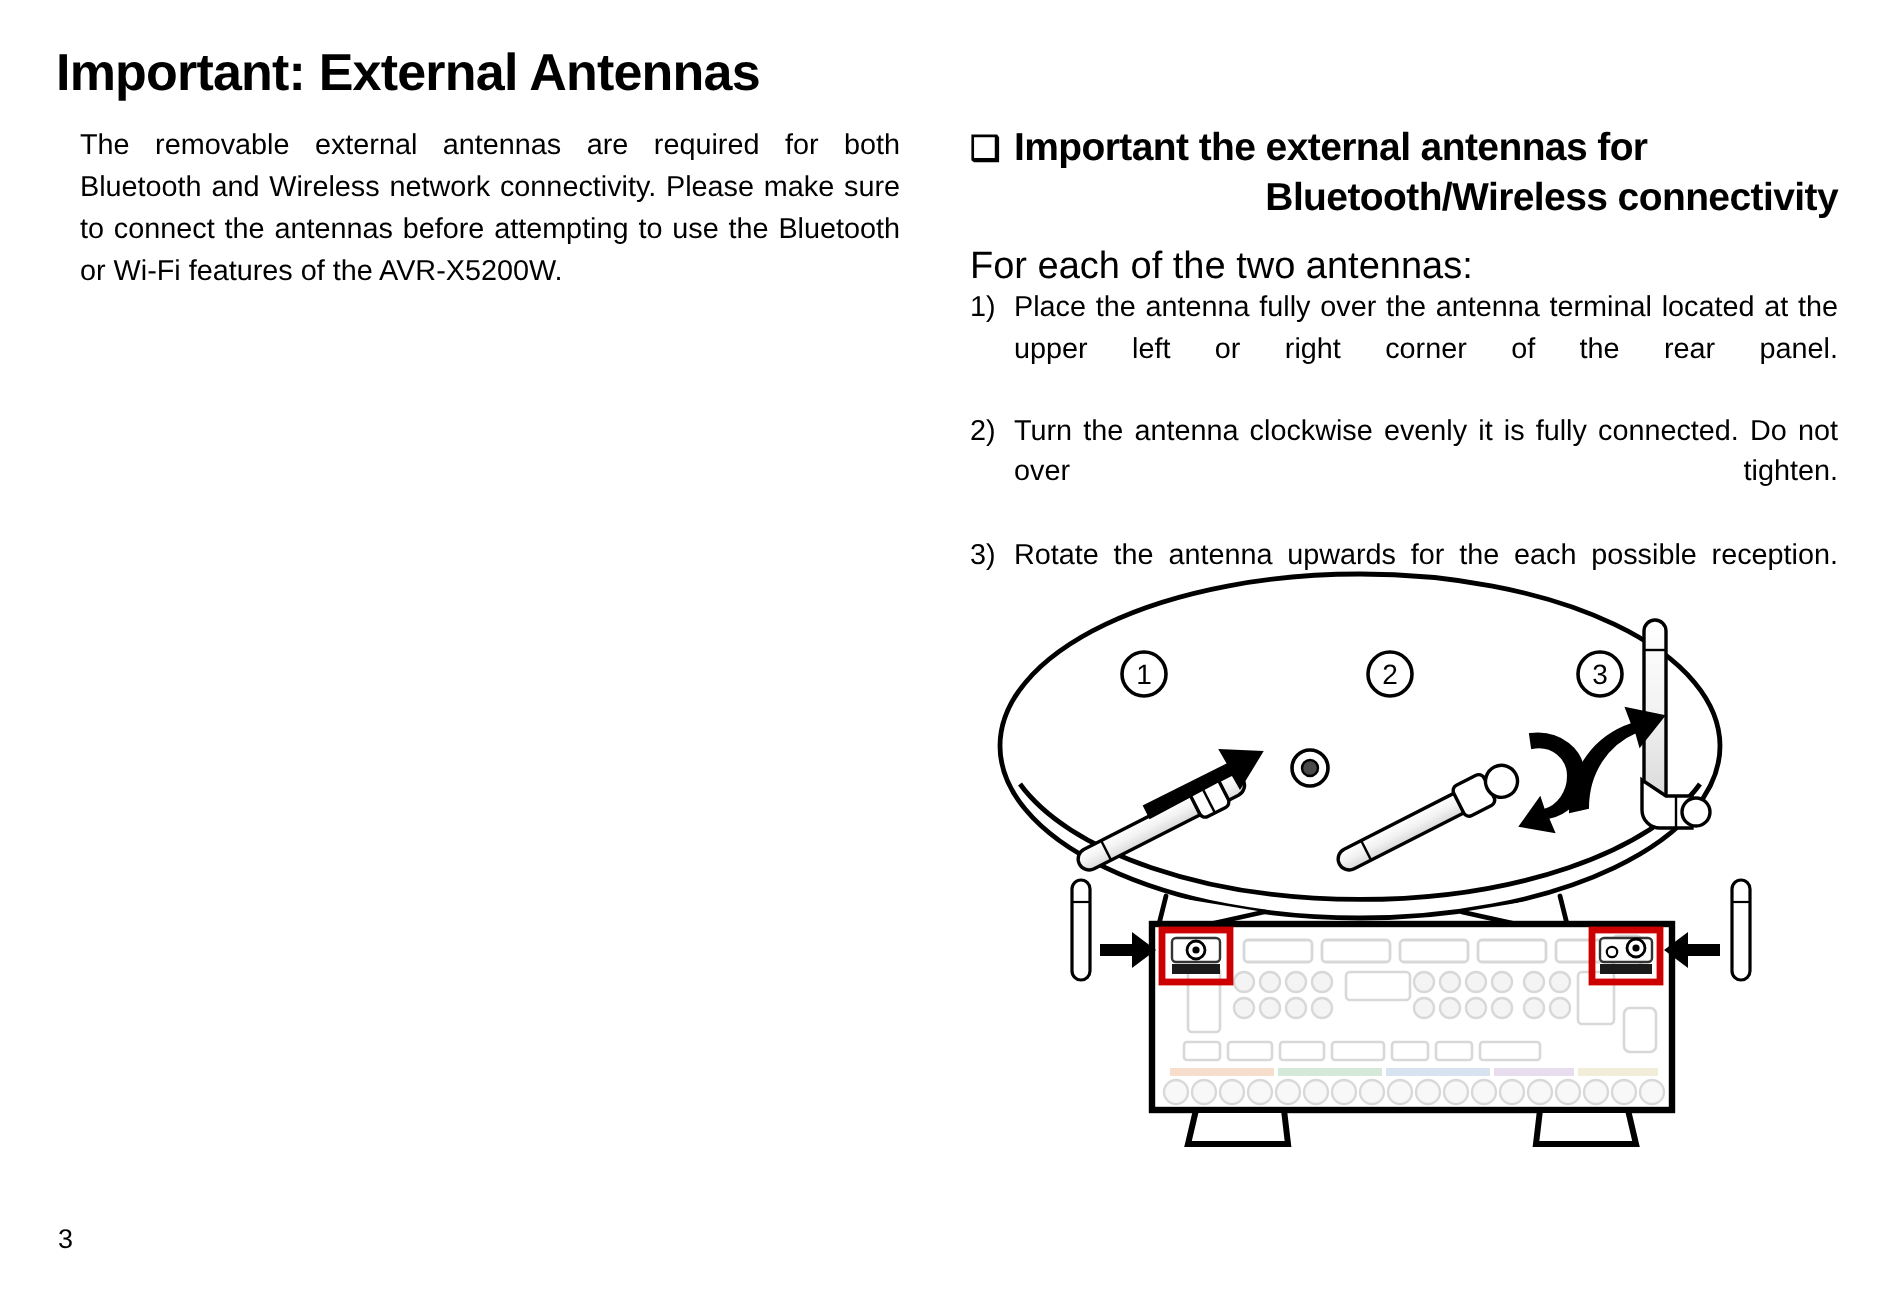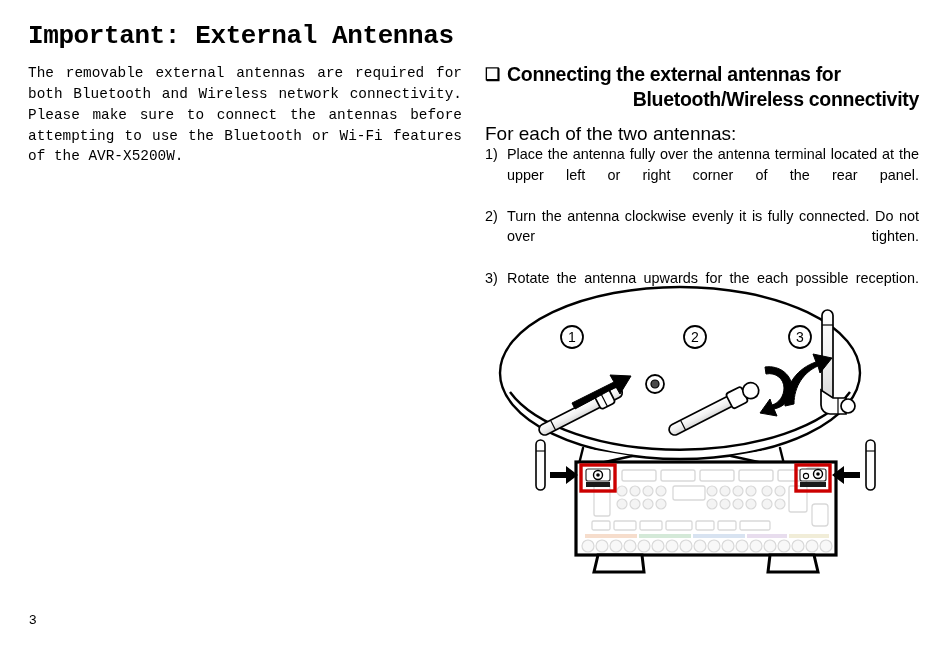--- a/index.html
+++ b/index.html
@@ -21,36 +21,35 @@
     position: absolute;
     inset: 0;
   }
 
   
   .col-left {
     position: absolute;
     left: 28px;
     top: 22px;
     width: 434px;
-    font-family: Liberation Mono, monospace;
   }
   .doc-title {
     font-size: 26px;
     font-weight: bold;
     letter-spacing: -0.4px;
     line-height: 1.12;
     margin: 0 0 12px 0;
     white-space: nowrap;
   }
   .intro-para {
     font-size: 14.4px;
     line-height: 20.8px;
     text-align: justify;
     text-justify: inter-word;
-    margin: 0;
+    margin: 12px;
     hyphens: none;
   }
 
   
   .col-right {
     position: absolute;
     left: 485px;
     top: 62px;
     width: 434px;
   }
@@ -138,21 +137,21 @@
   <div class="col-left">
     <h1 class="doc-title">Important: External Antennas</h1>
     <p class="intro-para">The removable external antennas are required for both Bluetooth and Wireless network connectivity. Please make sure to connect the antennas before attempting to use the Bluetooth or Wi-Fi features of the AVR-X5200W.</p>
   </div>
 
   <div class="col-right">
 
     <div class="section-head">
       <span class="head-bullet">❑</span>
       <span class="head-text">
-        <span>Connecting the external antennas for</span>
+        <span>Important the external antennas for</span>
         <span class="head-line2">Bluetooth/Wireless connectivity</span>
       </span>
     </div>
 
     <p class="lead-line">For each of the two antennas:</p>
 
     <ol class="steps">
       <li>
         <span class="step-num">1)</span>
         <span class="step-body">Place the antenna fully over the antenna terminal located at the upper left or right corner of the rear panel.</span>

